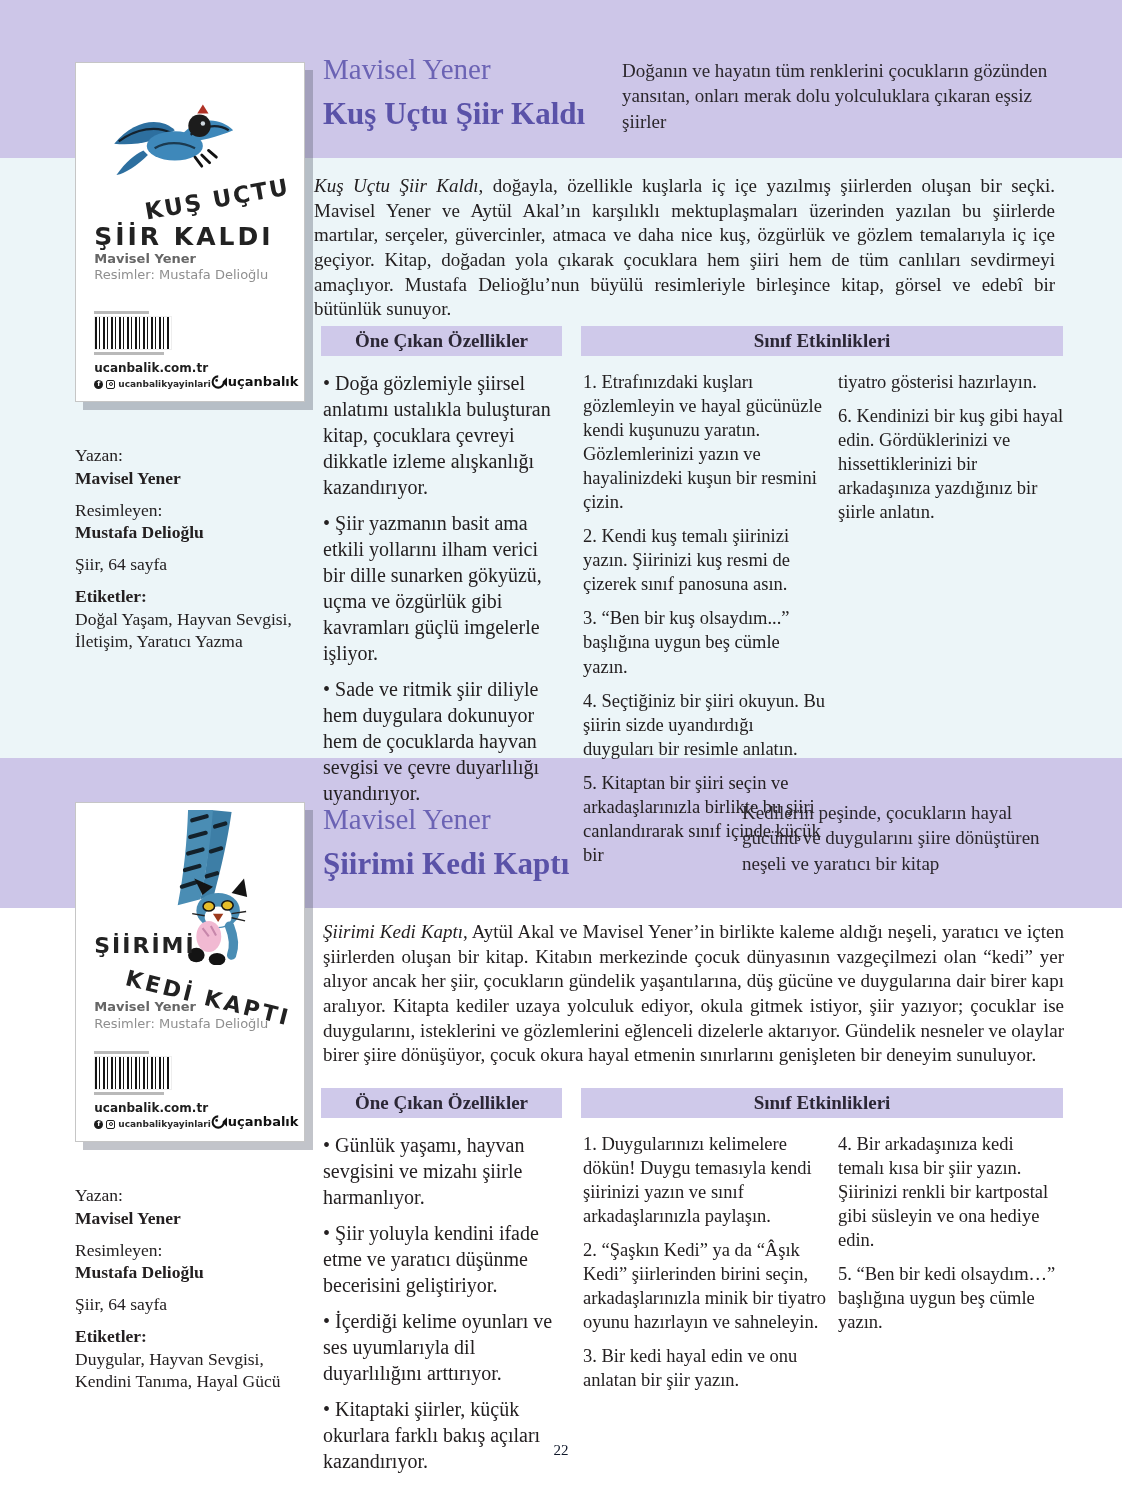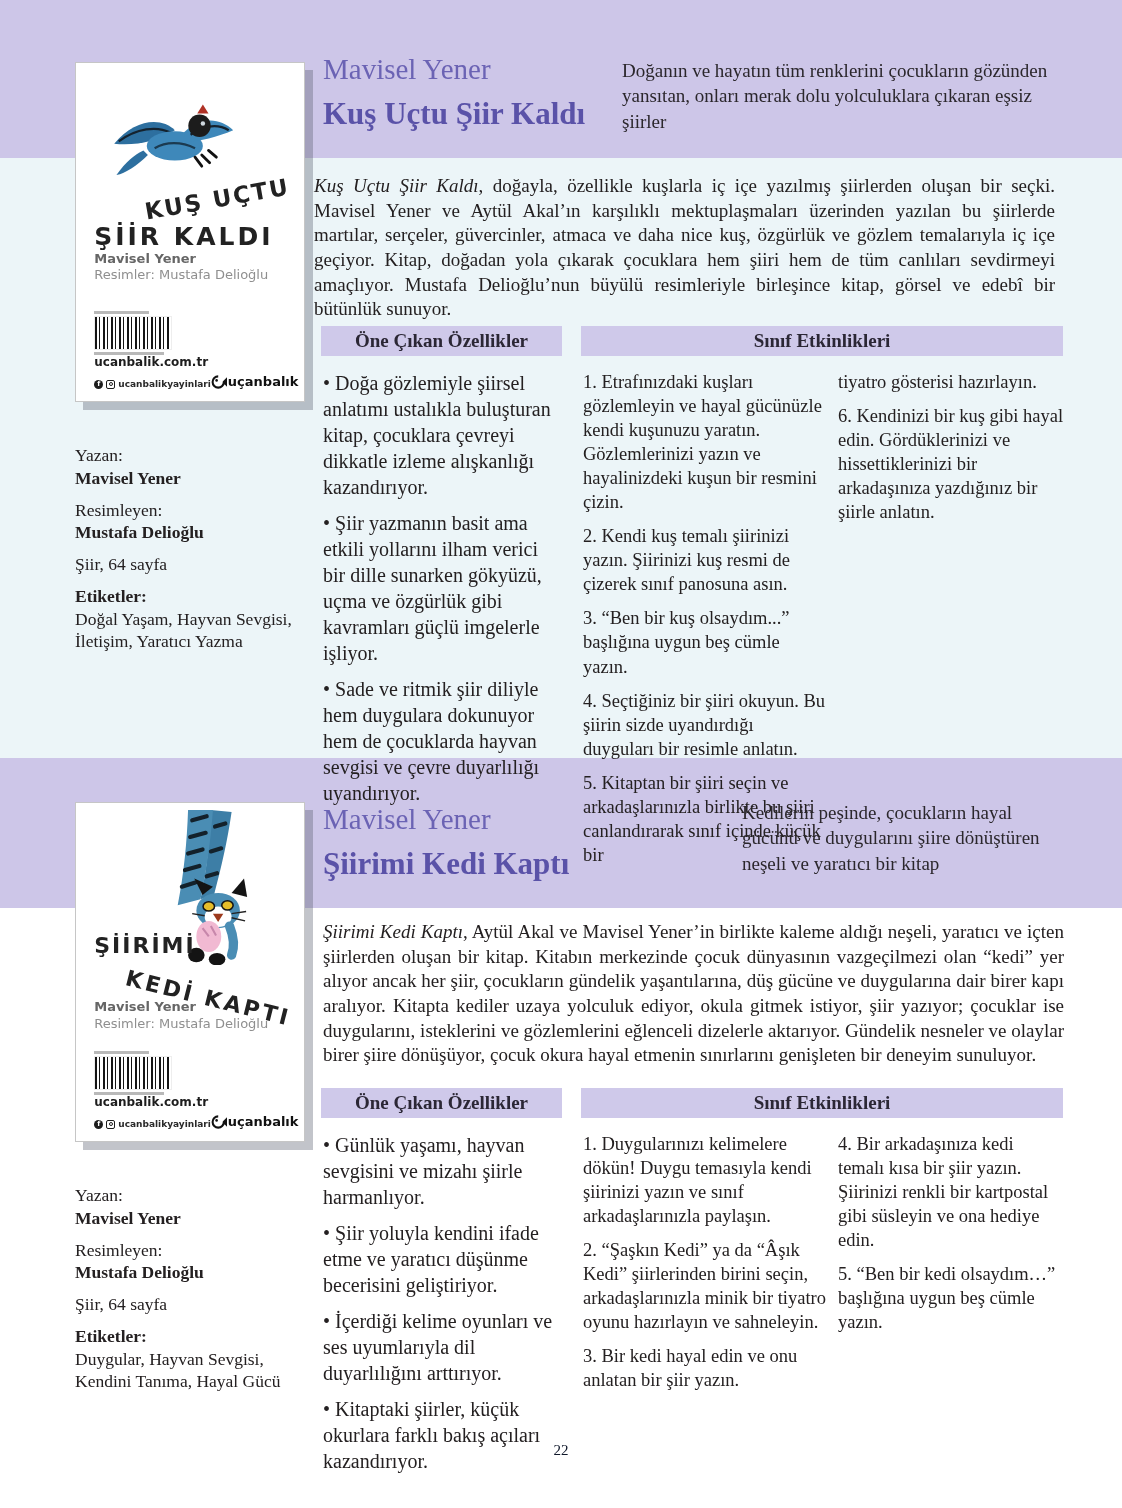--- a/index.html
+++ b/index.html
@@ -74,21 +74,21 @@
   .cover-credit{position:absolute;left:8%;font-size:13px;color:#8f8f8f;}
   .cv1 .cover-credit{top:60.5%;}
   .cv2 .cover-credit{top:63%;}
 
   .barcode-wrap{position:absolute;left:8%;bottom:13.5%;width:78px;}
   .barcode-isbn{height:3px;width:70%;background:#b9b9b9;margin-bottom:2px;}
   .barcode{height:32px;background:repeating-linear-gradient(90deg,#151515 0 2px,#ffffff 2px 4px,#151515 4px 5px,#ffffff 5px 8px);border:1px solid #eee;}
   .barcode-digits{height:3px;width:90%;background:#b9b9b9;margin-top:2px;}
 
   .pub-row{position:absolute;left:8%;right:6%;bottom:3.5%;display:flex;justify-content:space-between;align-items:flex-end;}
-  .pub-left{display:flex;flex-direction:column;gap:10px;}
+  .pub-left{display:flex;flex-direction:column;gap:4px;}
   .pub-web{font-size:12px;font-weight:700;color:#1d1d1d;}
   .pub-social{display:flex;align-items:center;gap:3px;font-size:9px;font-weight:700;color:#2a2a2a;}
   .soc-ico{width:9px;height:9px;border-radius:50%;background:#1d1d1d;color:#fff;font-size:7px;line-height:9px;
            text-align:center;display:inline-block;font-family:"DejaVu Sans",sans-serif;}
   .soc-ico.ig{border-radius:2px;background:#fff;border:1px solid #1d1d1d;position:relative;width:7px;height:7px;}
   .soc-ico.ig::after{content:"";position:absolute;left:1.5px;top:1.5px;width:4px;height:4px;border:1px solid #1d1d1d;border-radius:50%;box-sizing:border-box;}
   .pub-logo{display:flex;align-items:center;gap:1px;font-size:13px;font-weight:700;color:#111;}
 
   .pageno{position:absolute;top:1442px;left:0;width:100%;text-align:center;font-size:15px;color:#0f172a;}
 </style>

